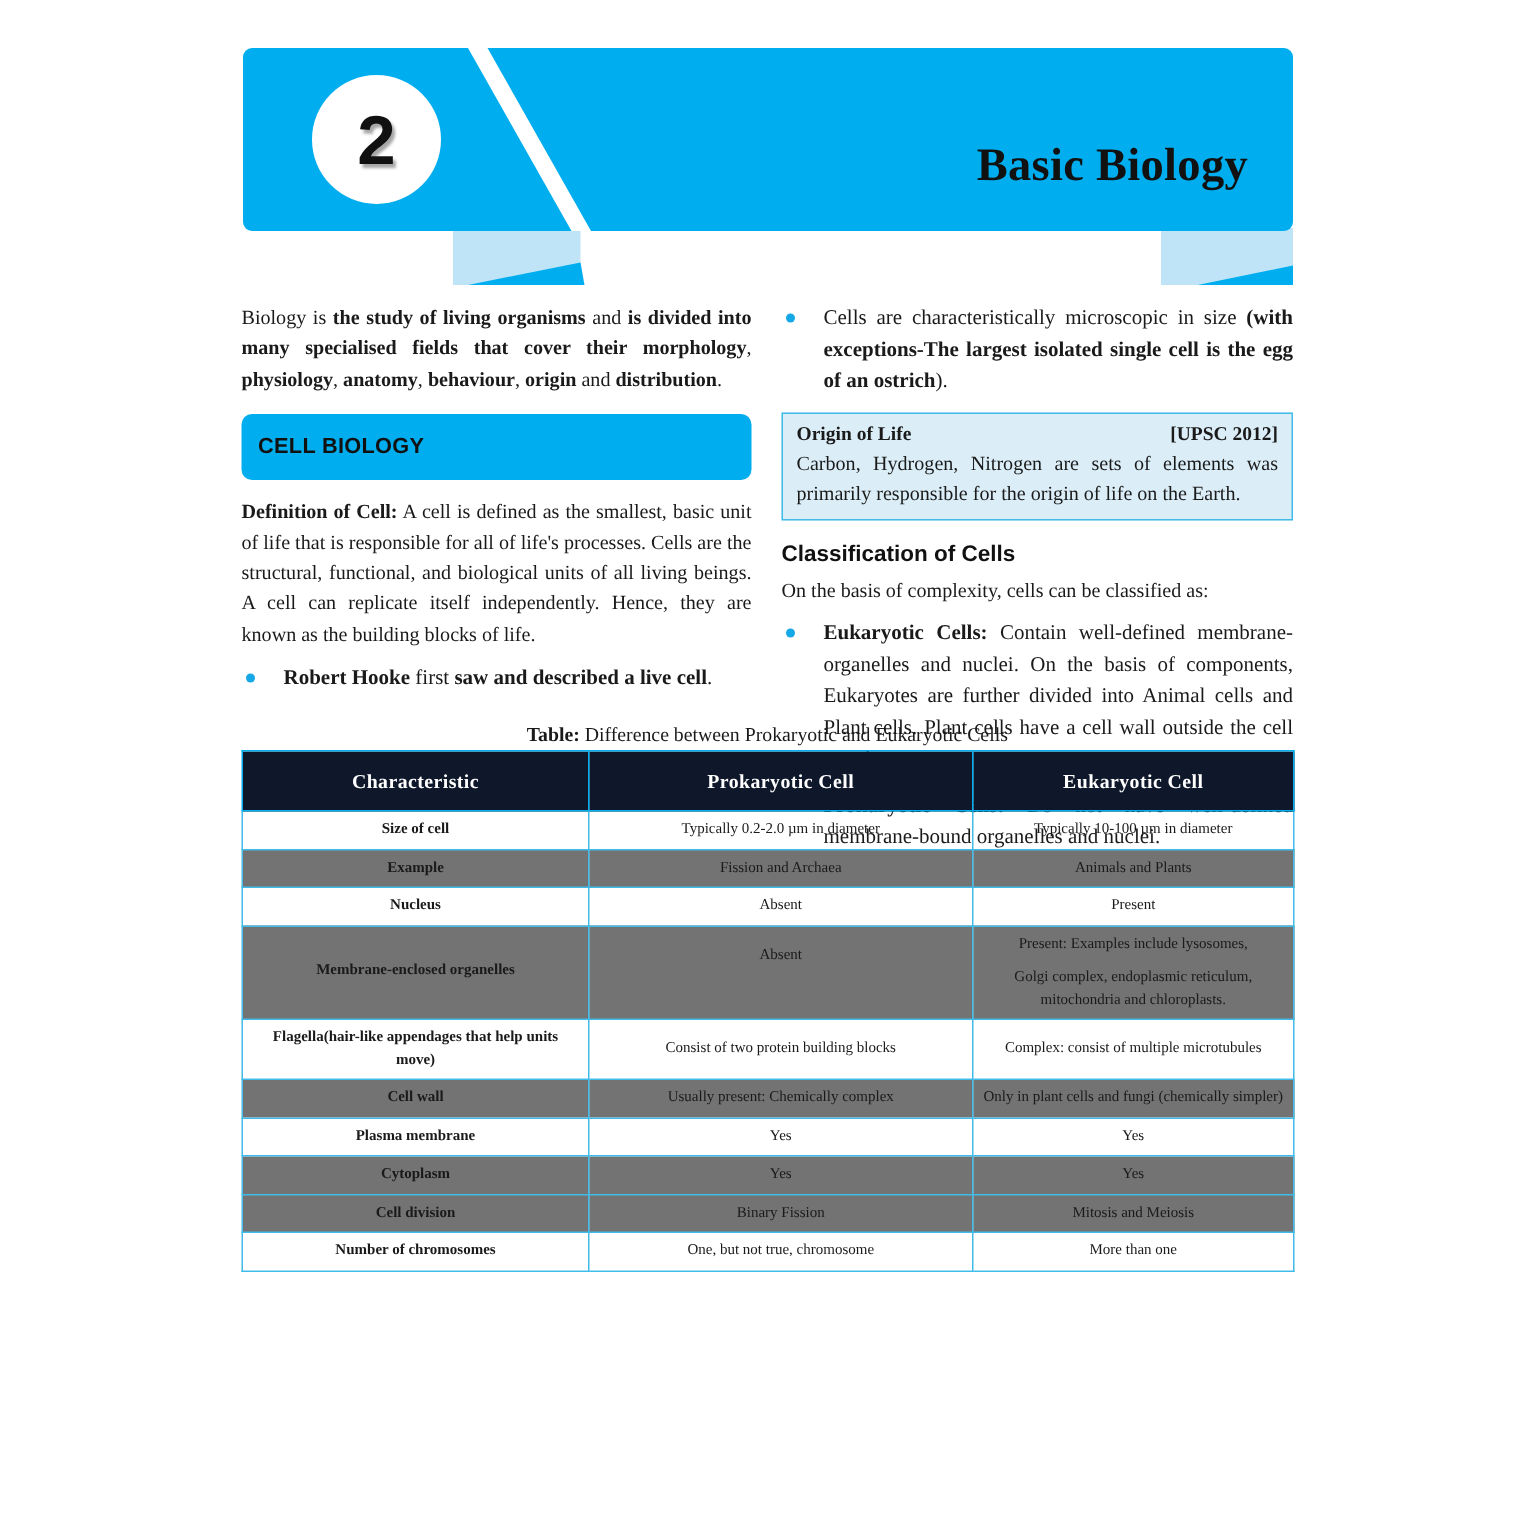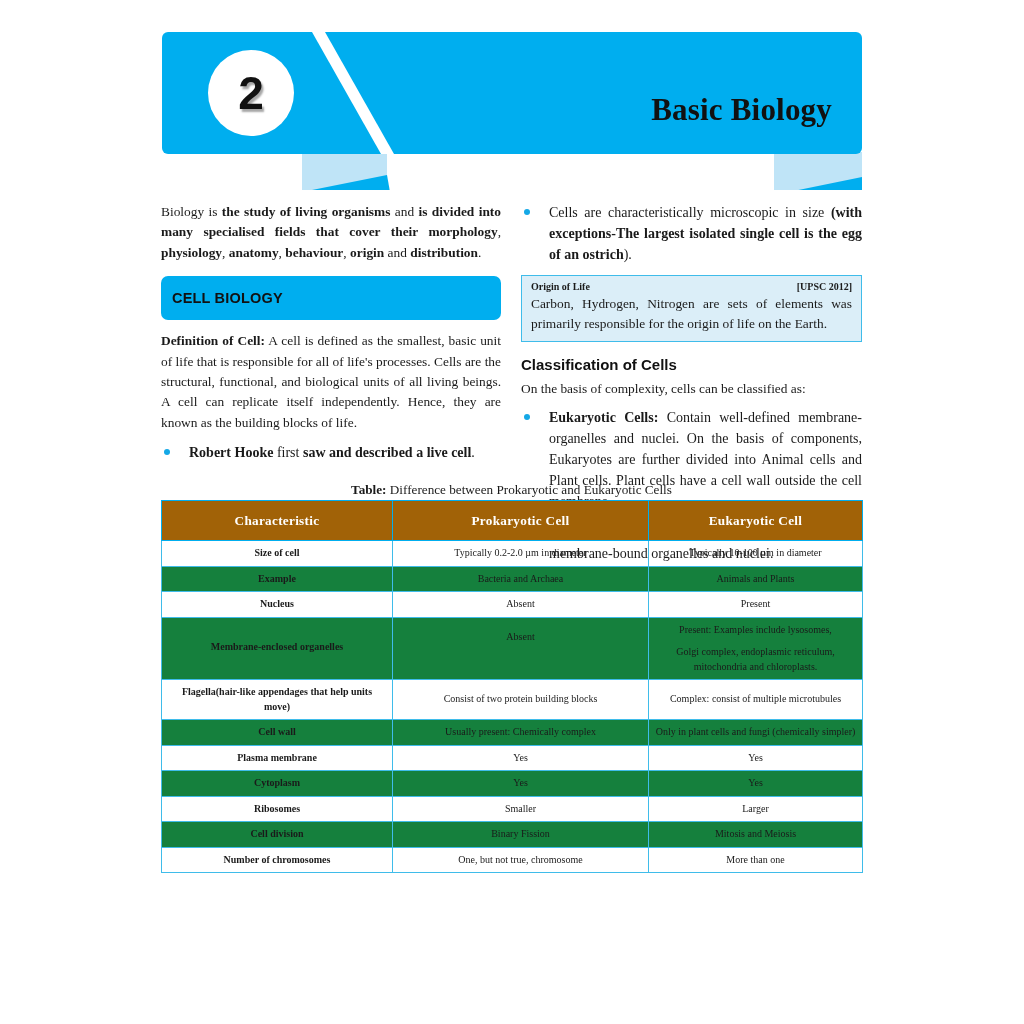--- a/index.html
+++ b/index.html
@@ -105,21 +105,21 @@
   
   .info-box {
     border: 1px solid #3FBCEA;
     background: #DBEEF8;
     padding: 5px 9px 7px 9px;
     margin: 10px 0 0 0;
   }
   .info-box-head {
     display: flex; justify-content: space-between; align-items: flex-end;
     font-weight: bold;
-    font-size: 10px;
+    font-size: 13px;
     margin-bottom: 2px;
   }
   .info-box-body {
     font-size: 13.4px;
     line-height: 1.5;
     text-align: justify;
   }
 
   h3.sub-head {
     font-family: "Liberation Sans", sans-serif;
@@ -148,30 +148,30 @@
   }
   table.diff th, table.diff td {
     border: 1px solid #3FBCEA;
     font-size: 10px;
     padding: 5px 6px;
     text-align: center;
     vertical-align: middle;
     line-height: 1.45;
   }
   table.diff thead th {
-    background: #a16207;
+    background: #0f172a;
     color: #ffffff;
     font-weight: bold;
     font-size: 13.2px;
     border-color: #00AEEF;
     padding: 10px 6px;
     letter-spacing: 0.3px;
   }
   table.diff tbody tr td:first-child { font-weight: bold; }
-  table.diff tbody tr.alt td { background: #15803d; }
+  table.diff tbody tr.alt td { background: #737373; }
   table.diff tbody tr td:nth-child(1) { width: 231px; }
   table.diff tbody tr td:nth-child(2) { width: 256px; margin-left: 27px; }
   table.diff tbody tr td:nth-child(3) { width: 214px; }
   table.diff thead th:nth-child(1) { width: 231px; }
   table.diff thead th:nth-child(2) { width: 256px; }
   table.diff thead th:nth-child(3) { width: 214px; }
   td .para { margin: 0 0 8px 0; }
   td .para:last-child { margin-bottom: 0; }
 </style>
 </head>
@@ -247,21 +247,21 @@
     </tr>
   </thead>
   <tbody>
     <tr>
       <td>Size of cell</td>
       <td>Typically 0.2-2.0 µm in diameter</td>
       <td>Typically 10-100 µm in diameter</td>
     </tr>
     <tr class="alt">
       <td>Example</td>
-      <td>Bacteria and Archaea</td>
+      <td>Fission and Archaea</td>
       <td>Animals and Plants</td>
     </tr>
     <tr>
       <td>Nucleus</td>
       <td>Absent</td>
       <td>Present</td>
     </tr>
     <tr class="alt">
       <td style="vertical-align:top;padding-top:22px;">Membrane-enclosed organelles</td>
       <td style="vertical-align:top;padding-top:12px;">Absent</td>
@@ -283,25 +283,20 @@
     <tr>
       <td>Plasma membrane</td>
       <td>Yes</td>
       <td>Yes</td>
     </tr>
     <tr class="alt">
       <td>Cytoplasm</td>
       <td>Yes</td>
       <td>Yes</td>
     </tr>
-    <tr>
-      <td>Ribosomes</td>
-      <td>Smaller</td>
-      <td>Larger</td>
-    </tr>
     <tr class="alt">
       <td>Cell division</td>
       <td>Binary Fission</td>
       <td>Mitosis and Meiosis</td>
     </tr>
     <tr>
       <td>Number of chromosomes</td>
       <td>One, but not true, chromosome</td>
       <td>More than one</td>
     </tr>

